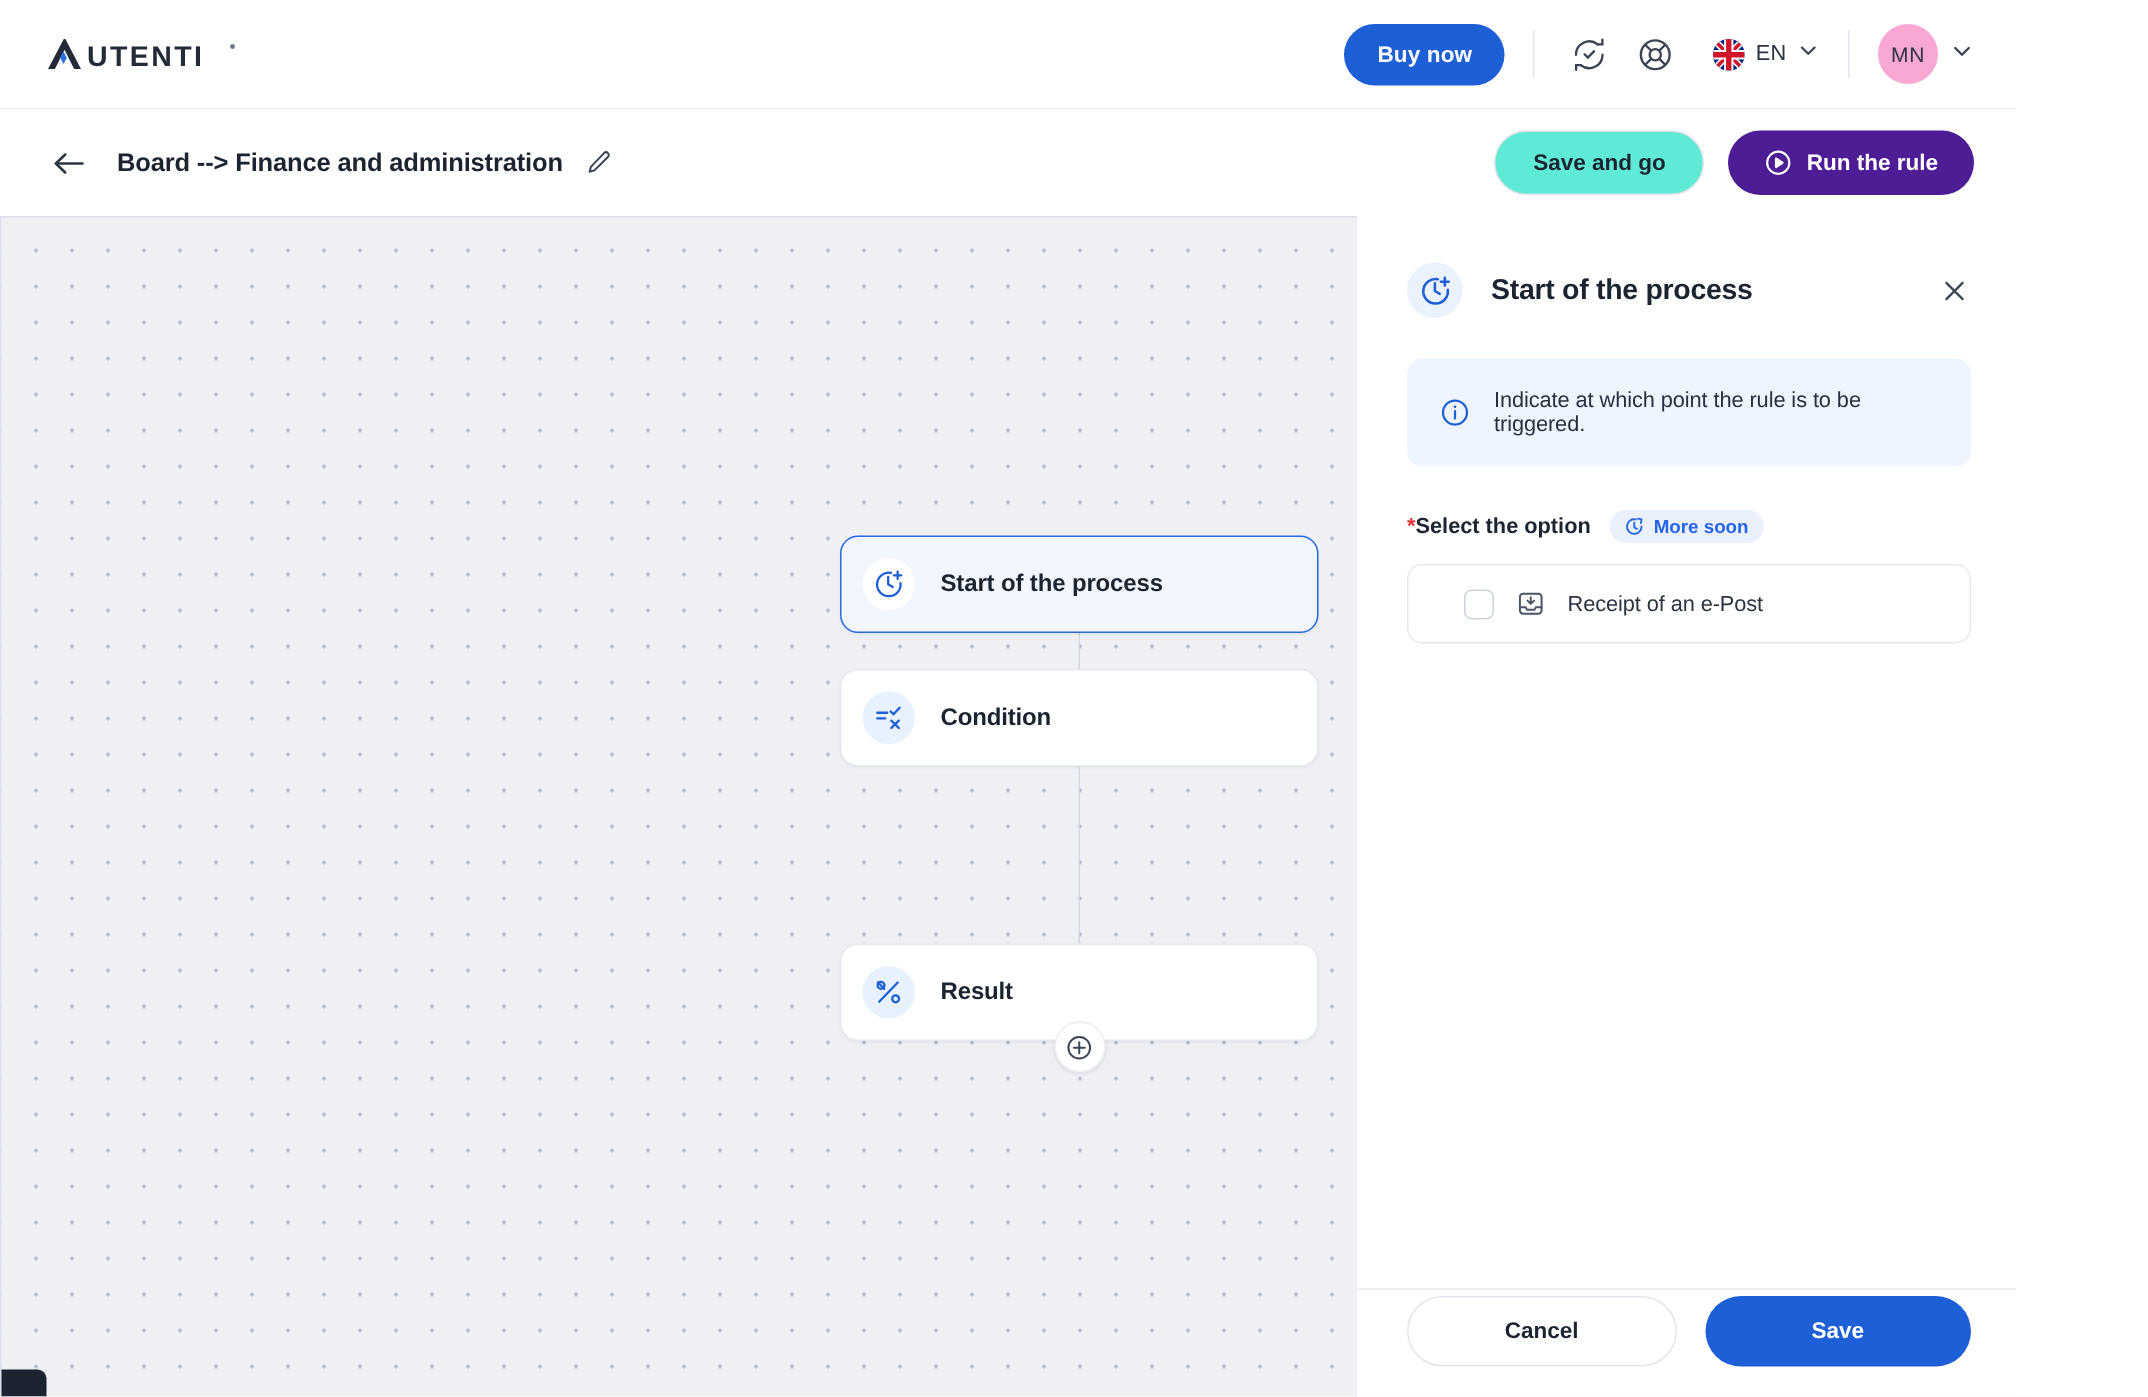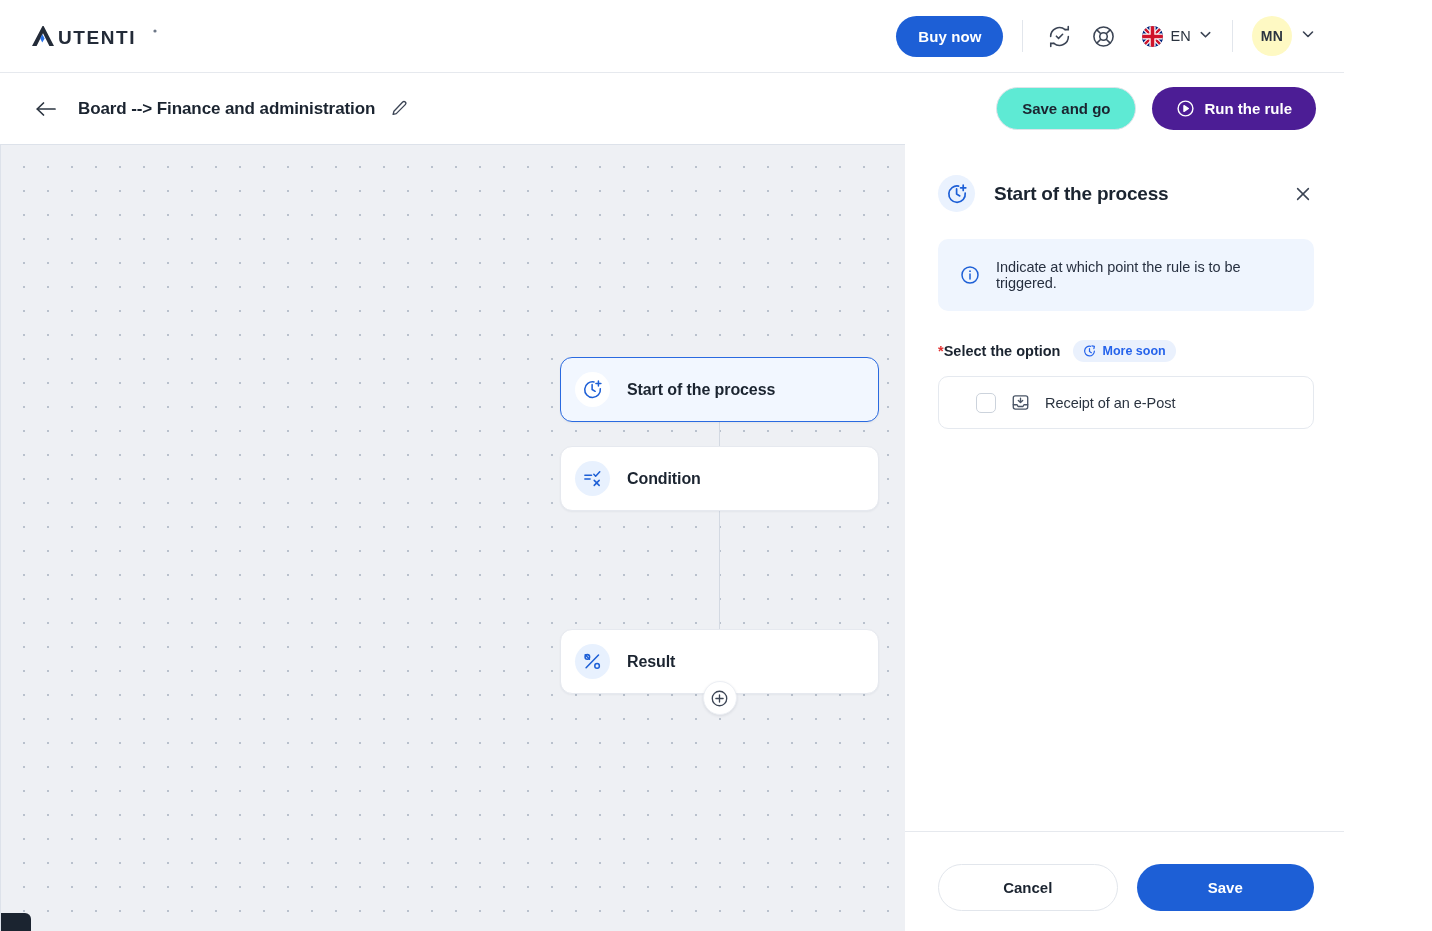--- a/index.html
+++ b/index.html
@@ -43,23 +43,23 @@
   }
   .flag {
     width: 21px; height: 21px; border-radius: 50%; overflow: hidden; position: relative;
     background: #00247d; flex: 0 0 21px;
   }
   .lang-code { font-size: 14.5px; color: #2b3440; letter-spacing: .2px; }
   .chev { display: block; }
   .avatar-wrap { display: flex; align-items: center; gap: 8px; cursor: pointer; }
   .avatar {
     width: 40px; height: 40px; border-radius: 50%;
-    background: #fef9c3; color: #2b3440;
+    background: #f9a8d4; color: #2b3440;
     display: flex; align-items: center; justify-content: center;
-    font-size: 14px; font-weight: bold; letter-spacing: .4px;
+    font-size: 14px; font-weight: normal; letter-spacing: .4px;
   }
 
   
   .subbar {
     height: 71px; flex: 0 0 71px;
     display: flex; align-items: center;
     padding: 0 28px 0 34px;
     background: #fff;
   }
   .back-arrow { cursor: pointer; display: flex; align-items: center; margin-right: 20px; }
@@ -173,21 +173,21 @@
   .cbox {
     width: 20px; height: 20px; border: 1.4px solid #ccd3dc; border-radius: 5px;
     background: #fff; flex: 0 0 20px; cursor: pointer;
   }
   .opt-label { font-size: 14.5px; color: #2b3440; letter-spacing: -.05px; }
 
   .panel-spacer { flex: 1 1 auto; }
   .panel-foot {
     border-top: 1px solid #e6e9ee;
     display: flex; align-items: center; gap: 19px;
-    padding: 32px 30px 20px 33px;
+    padding: 4px 30px 20px 33px;
   }
   .foot-btn {
     flex: 1 1 0; height: 47px; border-radius: 24px;
     font-size: 15px; font-weight: bold; cursor: pointer;
     font-family: "Liberation Sans", sans-serif;
   }
   .foot-cancel { background: #fff; border: 1px solid #e2e6ec; color: #1b2430; }
   .foot-save { background: #1d5fd6; border: none; color: #fff; }
 </style>
 </head>

